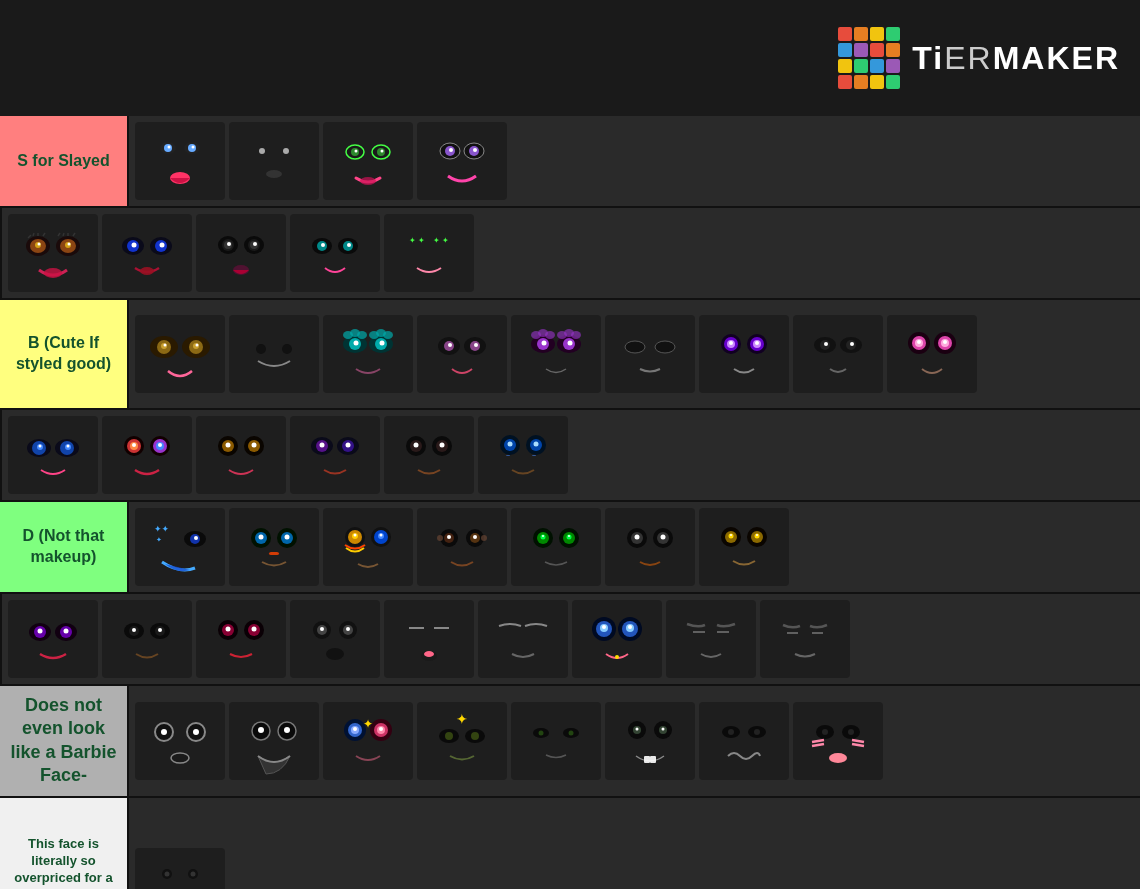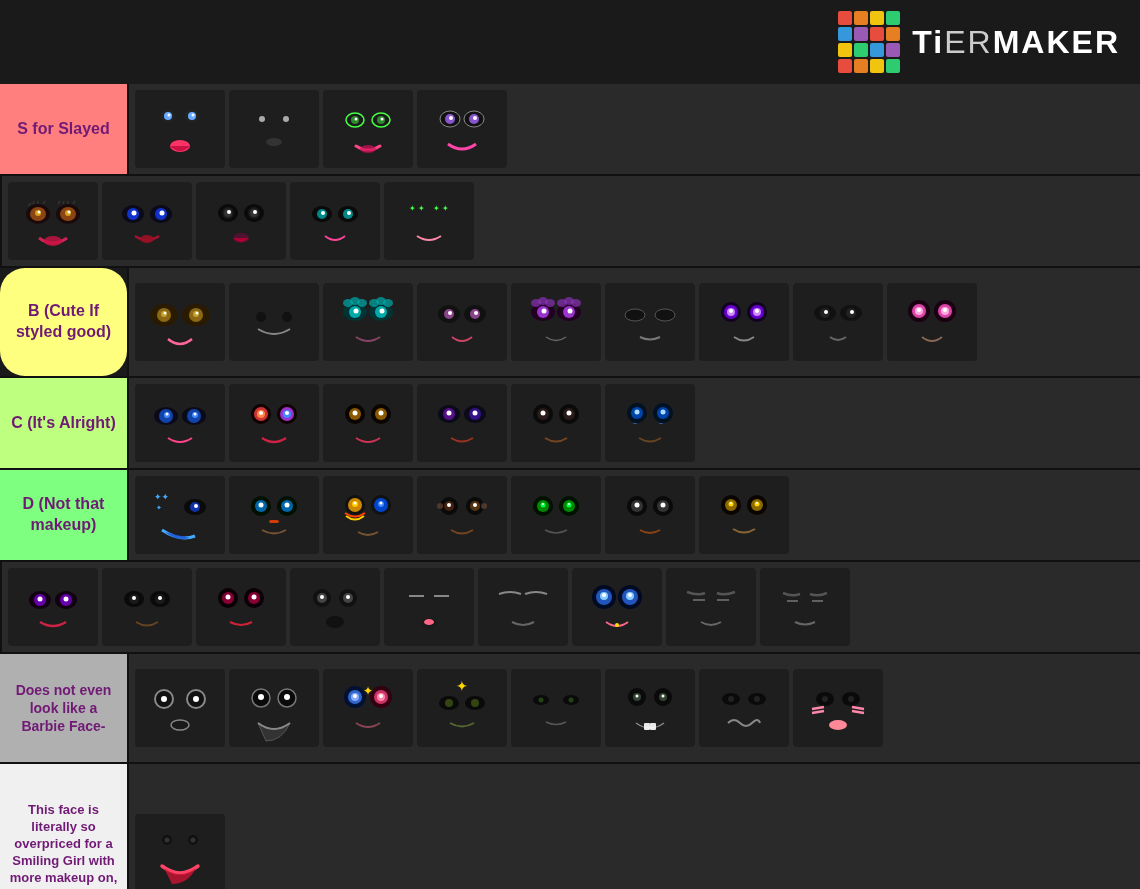--- a/index.html
+++ b/index.html
@@ -17,21 +17,21 @@
     .tier-label {
       width: 127px;
       min-width: 127px;
       display: flex;
       align-items: center;
       justify-content: center;
       text-align: center;
       font-weight: bold;
       font-size: 16px;
       padding: 8px;
-      color: #701a75;
+      color: #14532d;
       line-height: 1.3;
     }
     .tier-content {
       flex: 1;
       background: #2a2a2a;
       display: flex;
       flex-wrap: wrap;
       align-items: center;
       padding: 6px;
       gap: 4px;
@@ -46,40 +46,40 @@
       align-items: center;
       justify-content: center;
       position: relative;
       overflow: hidden;
     }
     
     .s-tier { background-color: #ff7f7f; }
     
     .a-tier { background-color: #ffbf7f; }
     
-    .b-tier { background-color: #ffff7f; border-radius: 25px; }
+    .b-tier { background-color: #ffff7f; }
     
     .c-tier { background-color: #bfff7f; }
     
     .d-tier { background-color: #7fff7f; }
     
     .f-tier { background-color: #7fff00; }
     
     .dne-tier { background-color: #b0b0b0; }
     
     .bot-tier { background-color: #f0f0f0; }
 
     
     .header {
       background: #1a1a1a;
       display: flex;
       justify-content: flex-end;
       align-items: center;
       padding: 10px 20px;
-      height: 84px;
+      height: 116px;
     }
     .tiermaker-logo {
       display: flex;
       align-items: center;
       gap: 12px;
     }
     .logo-grid {
       display: grid;
       grid-template-columns: repeat(4, 14px);
       grid-template-rows: repeat(4, 14px);
@@ -389,21 +389,20 @@
         <circle cx="53" cy="24" r="4" fill="#ffaadd"></circle>
         <circle cx="27" cy="23" r="2" fill="white"></circle>
         <circle cx="53" cy="23" r="2" fill="white"></circle>
         <path d="M30 50 Q40 58 50 50" stroke="#886655" stroke-width="2" fill="none"></path>
       </svg>
     </div>
   </div>
 </div>
 
 <div class="tier-row">
-  <div class="tier-label c-tier">C (It's Alright)</div>
   <div class="tier-content">
     <div class="face-cell">
       <svg class="face-svg" viewBox="0 0 80 70">
         <ellipse cx="26" cy="28" rx="12" ry="9" fill="#0a0a1a"></ellipse>
         <ellipse cx="54" cy="28" rx="12" ry="9" fill="#0a0a1a"></ellipse>
         <circle cx="26" cy="28" r="7" fill="#1144aa"></circle>
         <circle cx="54" cy="28" r="7" fill="#1144aa"></circle>
         <circle cx="27" cy="27" r="3" fill="#4488ff"></circle>
         <circle cx="55" cy="27" r="3" fill="#4488ff"></circle>
         <circle cx="27" cy="26" r="1.5" fill="white"></circle>
@@ -675,21 +674,21 @@
 
         <line x1="22" y1="29" x2="33" y2="29" stroke="#777" stroke-width="1.5"></line>
         <line x1="47" y1="29" x2="58" y2="29" stroke="#777" stroke-width="1.5"></line>
         <path d="M30 50 Q40 55 50 50" stroke="#666" stroke-width="2" fill="none"></path>
       </svg>
     </div>
   </div>
 </div>
 
 <div class="tier-row" style="min-height:110px">
-  <div class="tier-label dne-tier" style="font-size:14px">Does not even look like a Barbie Face-</div>
+  <div class="tier-label dne-tier" style="font-size:18px">Does not even look like a Barbie Face-</div>
   <div class="tier-content">
     <div class="face-cell">
       <svg class="face-svg" viewBox="0 0 80 70">
 
         <circle cx="24" cy="26" r="9" fill="#111" stroke="#888" stroke-width="2"></circle>
         <circle cx="56" cy="26" r="9" fill="#111" stroke="#888" stroke-width="2"></circle>
         <circle cx="24" cy="26" r="3" fill="white"></circle>
         <circle cx="56" cy="26" r="3" fill="white"></circle>
         <ellipse cx="40" cy="52" rx="9" ry="5" fill="#1a1a1a" stroke="#888" stroke-width="1.5"></ellipse>
       </svg>

